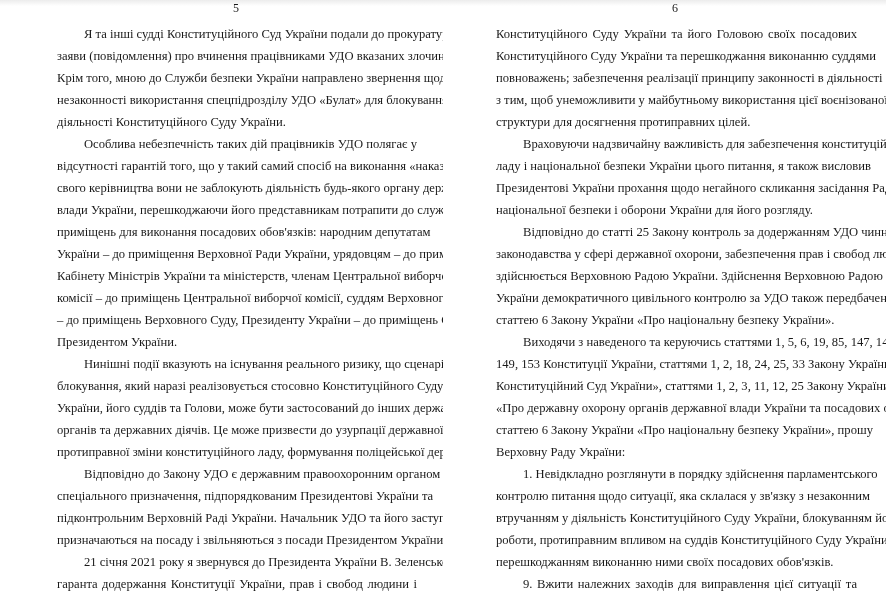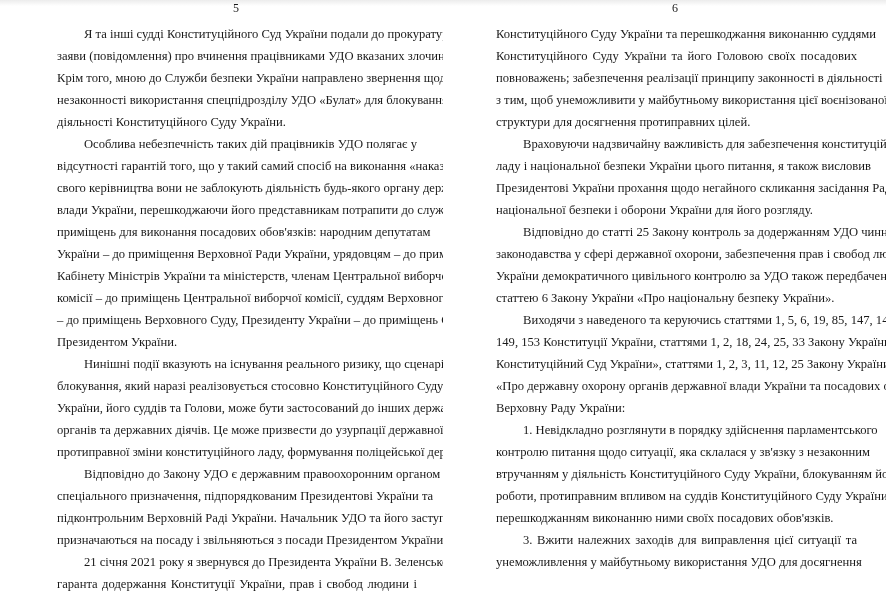--- a/index.html
+++ b/index.html
@@ -70,41 +70,43 @@
       <span class="line last">призначаються на посаду і звільняються з посади Президентом України.</span>
       <span class="line indent">21 січня 2021 року я звернувся до Президента України В. Зеленського як</span>
       <span class="line">гаранта додержання Конституції України, прав і свобод людини і</span>
     </div>
 </div>
 
 <div class="page right">
   <div class="pnum">6</div>
   <div class="body" id="right-body">
     <div id="right-lines">
+        <span class="line">Конституційного Суду України та його Головою своїх посадових</span>
         <span class="line">Конституційного Суду України та перешкоджання виконанню суддями</span>
-        <span class="line">Конституційного Суду України та його Головою своїх посадових</span>
         <span class="line">повноважень; забезпечення реалізації принципу законності в діяльності УДО</span>
         <span class="line">з тим, щоб унеможливити у майбутньому використання цієї воєнізованої</span>
         <span class="line last">структури для досягнення протиправних цілей.</span>
         <span class="line indent">Враховуючи надзвичайну важливість для забезпечення конституційного</span>
         <span class="line">ладу і національної безпеки України цього питання, я також висловив</span>
         <span class="line">Президентові України прохання щодо негайного скликання засідання Ради</span>
         <span class="line last">національної безпеки і оборони України для його розгляду.</span>
         <span class="line indent">Відповідно до статті 25 Закону контроль за додержанням УДО чинного</span>
         <span class="line">законодавства у сфері державної охорони, забезпечення прав і свобод людини</span>
+        <span class="line">здійснюється Верховною Радою України. Здійснення Верховною Радою</span>
         <span class="line">України демократичного цивільного контролю за УДО також передбачено</span>
         <span class="line last">статтею 6 Закону України «Про національну безпеку України».</span>
         <span class="line indent">Виходячи з наведеного та керуючись статтями 1, 5, 6, 19, 85, 147, 148,</span>
         <span class="line">149, 153 Конституції України, статтями 1, 2, 18, 24, 25, 33 Закону України «Про</span>
         <span class="line">Конституційний Суд України», статтями 1, 2, 3, 11, 12, 25 Закону України</span>
         <span class="line">«Про державну охорону органів державної влади України та посадових осіб»,</span>
+        <span class="line">статтею 6 Закону України «Про національну безпеку України», прошу</span>
         <span class="line last">Верховну Раду України:</span>
         <span class="line indent">1. Невідкладно розглянути в порядку здійснення парламентського</span>
         <span class="line">контролю питання щодо ситуації, яка склалася у зв'язку з незаконним</span>
         <span class="line">втручанням у діяльність Конституційного Суду України, блокуванням його</span>
         <span class="line">роботи, протиправним впливом на суддів Конституційного Суду України та</span>
         <span class="line last">перешкоджанням виконанню ними своїх посадових обов'язків.</span>
-        <span class="line indent">3. Вжити належних заходів для виправлення цієї ситуації та</span>
+        <span class="line indent">9. Вжити належних заходів для виправлення цієї ситуації та</span>
         <span class="line">унеможливлення у майбутньому використання УДО для досягнення</span>
       </div>
 
   </div>
 </div>
 
 </body></html>

